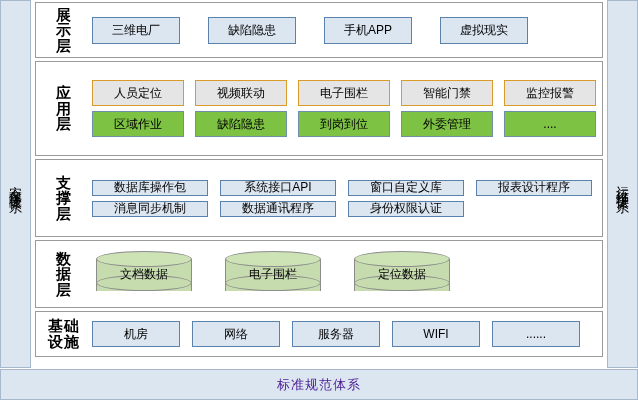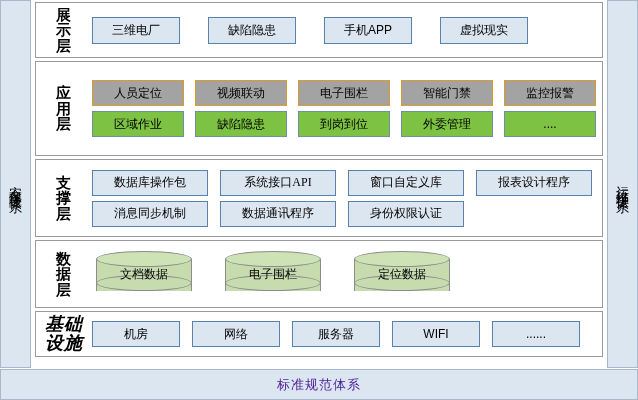--- a/index.html
+++ b/index.html
@@ -79,21 +79,21 @@
     justify-content: center;
     font-weight: bold;
     font-size: 15px;
     color: #000000;
     line-height: 1.04;
     letter-spacing: 1px;
     text-align: center;
     white-space: pre-line;
   }
   .layer-label.stack1 { font-size: 15px; }
-  .layer-label.pair   { font-size: 18px; line-height: 1.06; font-style: italic; }
+  .layer-label.pair   { font-size: 15px; line-height: 1.06; }
 
   .layer-body {
     flex: 1 1 auto;
     display: flex;
     flex-direction: column;
     justify-content: center;
     gap: 5px;
     padding: 0 6px 0 0;
   }
   .row {
@@ -110,33 +110,33 @@
     justify-content: center;
     font-size: 12px;
     color: #000000;
     text-align: center;
     white-space: nowrap;
     height: 25px;
     border: 1px solid #5b82ad;
     background: #dce6f1;
   }
   .node.blue   { background: #dce6f1; border-color: #5b82ad; }
-  .node.orange { background: #a3a3a3; border-color: #d99c2b; }
+  .node.orange { background: #e5e5e5; border-color: #d99c2b; }
   .node.green  { background: #7dc242; border-color: #6f8fa8; }
 
   
   .layer-present .node { width: 88px; height: 27px; }
   .layer-present .row  { gap: 28px; }
 
   
   .layer-app .node { width: 92px; height: 26px; }
   .layer-app .row  { gap: 11px; }
 
   
-  .layer-support .node { width: 116px; height: 26px; font-family: Liberation Serif, serif; }
+  .layer-support .node { width: 116px; height: 16px; }
   .layer-support .row  { gap: 12px; }
 
   
   .layer-infra .node { width: 88px; height: 26px; }
   .layer-infra .row  { gap: 12px; }
 
   
   .layer-data .row { gap: 33px; padding-left: 4px; }
   .cylinder {
     position: relative;

